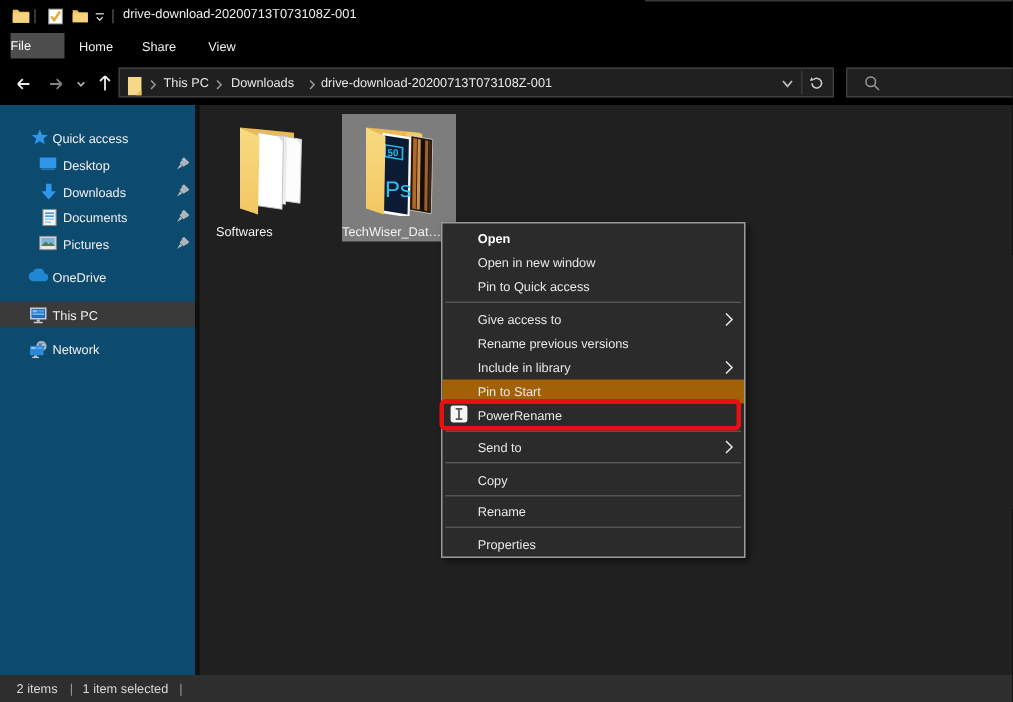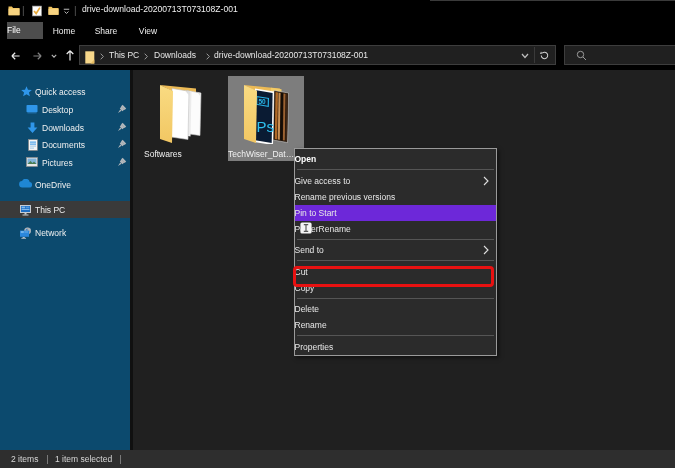--- a/index.html
+++ b/index.html
@@ -29,21 +29,21 @@
   .srow .lbl{position:absolute;left:35px;top:0;}
   .srow .lbl2{position:absolute;left:42px;top:0;}
   .sic{position:absolute;top:3px;}
   .pin{position:absolute;right:3px;top:3px;}
   
   .item{top:6px;height:85px;}
   .ilabel{position:absolute;left:0;width:100%;text-align:left;bottom:2px;color:#f2f2f2;font-size:8.5px;}
   
   #menu{left:293.5px;top:148px;width:203px;background:#2b2b2b;border:1px solid #9a9a9a;box-shadow:2px 2px 4px rgba(0,0,0,0.5);
         box-sizing:border-box;padding:2px 0 0.5px 0;}
-  .mi{position:relative;height:16px;line-height:16px;color:#e8e8e8;font-size:8.5px;}
+  .mi{position:relative;height:16px;line-height:16px;color:#e8e8e8;font-size:8.5px;padding-left:24px;}
   .mi b{font-weight:bold;color:#fff;}
   .msep{height:5.5px;position:relative;}
   .msep:after{content:"";position:absolute;left:2px;right:2px;top:2.2px;height:1px;background:#555;}
   .marr{position:absolute;right:7px;top:3px;}
   .mico{position:absolute;left:5px;top:2px;}
   #redbox{left:293px;top:265.5px;width:201px;height:21.5px;border:3px solid #e81111;border-radius:4px;box-sizing:border-box;}
   
   #status{left:0;top:450px;width:675px;height:18px;background:#2e2e2e;color:#d8d8d8;
           font-size:8.5px;line-height:18px;}
 </style>
@@ -275,43 +275,48 @@
 
   <div id="status" class="abs">
     <span class="abs" style="left:11px">2 items</span>
     <span class="abs" style="left:46.5px;color:#9a9a9a">|</span>
     <span class="abs" style="left:55px">1 item selected</span>
     <span class="abs" style="left:119.5px;color:#9a9a9a">|</span>
   </div>
 
   <div id="menu" class="abs">
     <div class="mi"><b>Open</b></div>
+    <div class="mi">Open in new window</div>
+    <div class="mi">Pin to Quick access</div>
     <div class="msep"></div>
     <div class="mi">Give access to
       <svg class="marr" width="6" height="10" viewBox="0 0 6 10">
           <path d="M1,1 L5,5 L1,9" stroke="#e0e0e0" stroke-width="1.1" fill="none"></path>
         </svg>
     </div>
     <div class="mi">Rename previous versions</div>
-    <div class="mi" style="background:#6d28d9">Pin to Start</div>
+    <div class="mi">Include in library
+      <svg class="marr" width="6" height="10" viewBox="0 0 6 10">
+          <path d="M1,1 L5,5 L1,9" stroke="#e0e0e0" stroke-width="1.1" fill="none"></path>
+        </svg>
+    </div>
+    <div class="mi" style="background:#a16207">Pin to Start</div>
     <div class="mi">PowerRename
       <svg class="mico" style="left:5px;top:1.5px" width="12" height="12" viewBox="0 0 12 12">
         <rect x="0.4" y="0.4" width="11.2" height="11.2" rx="1.6" fill="#f6f6f6"></rect>
         <path d="M3.8,2.6 h4.4 M6,2.6 v6.8 M3.8,9.4 h4.4" stroke="#5a5a5a" stroke-width="1.2" fill="none"></path>
       </svg>
     </div>
     <div class="msep"></div>
     <div class="mi">Send to
       <svg class="marr" width="6" height="10" viewBox="0 0 6 10">
           <path d="M1,1 L5,5 L1,9" stroke="#e0e0e0" stroke-width="1.1" fill="none"></path>
         </svg>
     </div>
     <div class="msep"></div>
-    <div class="mi">Cut</div>
     <div class="mi">Copy</div>
     <div class="msep"></div>
-    <div class="mi">Delete</div>
     <div class="mi">Rename</div>
     <div class="msep"></div>
     <div class="mi">Properties</div>
   </div>
   <div id="redbox" class="abs"></div>
 </div>
 
 </body></html>

